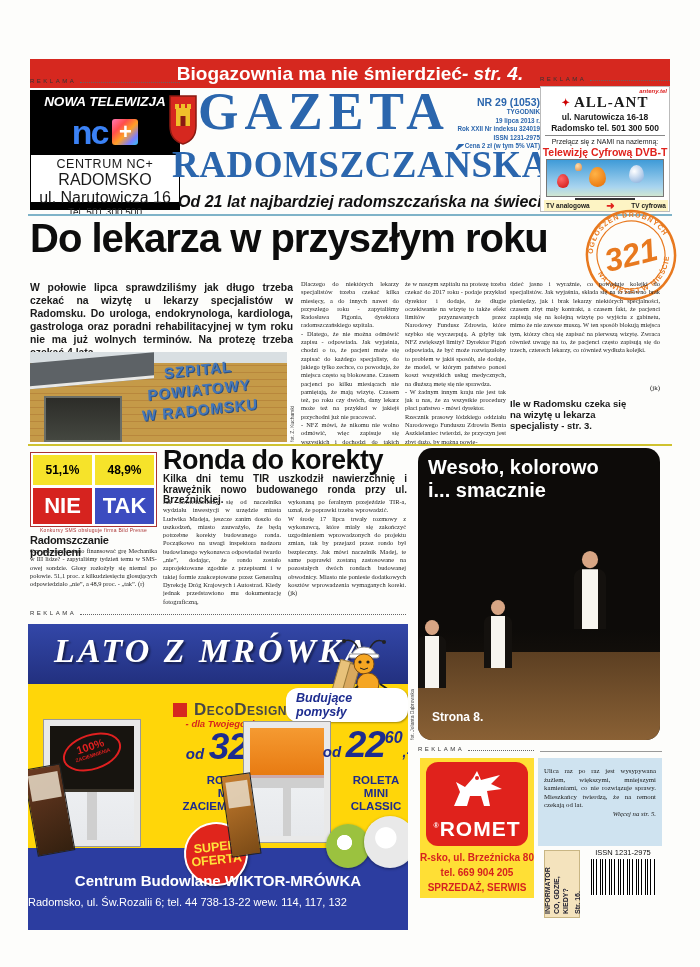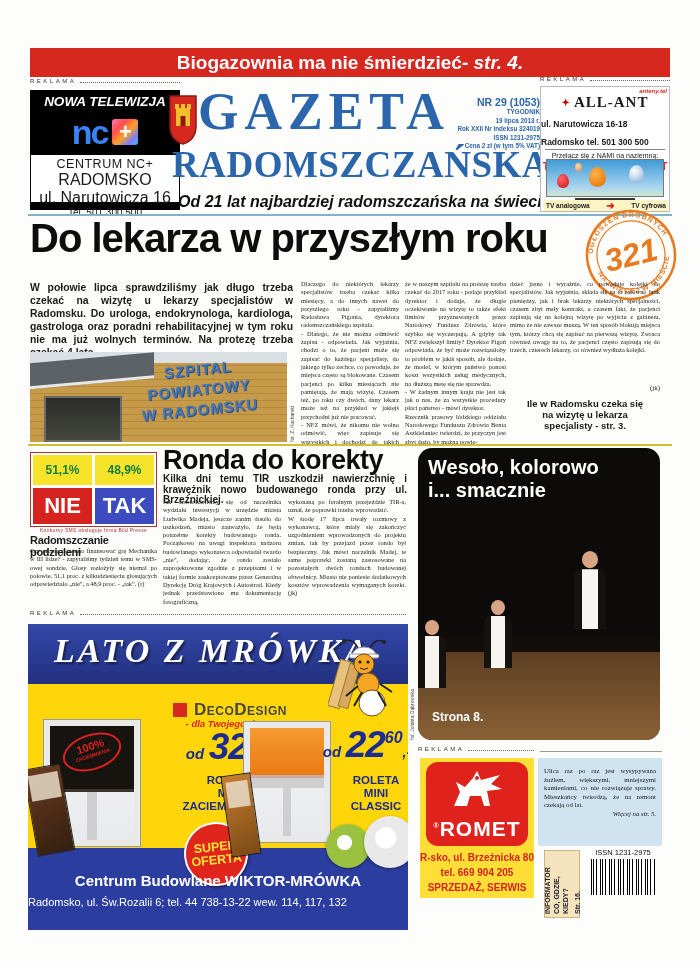--- a/index.html
+++ b/index.html
@@ -3,21 +3,21 @@
 <meta charset="utf-8">
 <style>
   html,body{margin:0;padding:0;background:#e8e8e8;}
   *{box-sizing:border-box;}
   #page{position:relative;width:700px;height:967px;background:#fdfdfb;margin:0 auto;overflow:hidden;
         font-family:"Liberation Sans",sans-serif;color:#1a1a1a;}
   .abs{position:absolute;}
   .rek{display:flex;align-items:flex-end;gap:4px;font-size:6px;letter-spacing:2.5px;color:#333;}
   .rek .dots{flex:1;border-bottom:1px dotted #666;margin-bottom:1px;}
   .banner{background:#d6281f;color:#fff;display:flex;align-items:center;justify-content:center;
-          font-weight:bold;font-size:19px;}
+          font-weight:bold;font-size:19px;margin-top:11px;}
   .banner i{font-style:italic;}
   
   .ncad{background:#000;border:1px solid #000;}
   .ncad .hdr{color:#fff;font-weight:bold;font-style:italic;font-size:13.5px;text-align:center;padding-top:3px;}
   .ncad .logo{display:flex;align-items:center;justify-content:center;height:46px;}
   .ncad .nc{color:#3b82f6;font-weight:bold;font-size:34px;letter-spacing:-2px;line-height:1;}
   .ncad .plus{width:26px;height:26px;margin-left:5px;border-radius:3px;color:#fff;font-weight:bold;font-size:22px;
        display:flex;align-items:center;justify-content:center;
        background:linear-gradient(135deg,#ff7ab8,#ff4d4d 30%,#ffa126 55%,#7a7dff 80%,#35c5f0);}
   .ncad .addr{background:#fff;height:47px;text-align:center;padding-top:2px;}
@@ -29,56 +29,56 @@
   .minfo{text-align:right;color:#2b66ad;line-height:8.6px;}
   .minfo .b1{font-size:10.5px;font-weight:bold;line-height:12px;}
   .minfo .sm{font-size:6.3px;font-weight:bold;}
   .slogan{font-weight:bold;font-style:italic;font-size:16px;color:#111;}
   
   .allant{background:#fff;border:1px solid #bbb;font-family:"Liberation Sans",sans-serif;}
   .allant .corner{position:absolute;right:2px;top:1px;font-size:6px;color:#d22;font-style:italic;font-weight:bold;}
   .allant .name{display:flex;justify-content:center;align-items:center;gap:3px;margin-top:7px;
        font-family:"Liberation Serif",serif;font-weight:bold;font-size:15px;letter-spacing:1px;}
   .allant .star{color:#c00;font-size:10px;}
-  .allant .ad1{font-size:8.5px;font-weight:bold;margin-top:8px;}
+  .allant .ad1{font-size:8.5px;font-weight:bold;text-align:center;margin-top:1px;}
   .allant hr{border:none;border-top:1px solid #888;margin:2px 4px;}
   .allant .pitch{font-size:7px;text-align:center;color:#222;}
   .allant .prod{font-size:10.5px;font-weight:bold;color:#e0221c;text-align:center;margin-top:1px;}
   .tvimg{position:absolute;left:5px;top:72px;width:118px;height:38px;border:1px solid #777;
        background:linear-gradient(#3f9bd8,#a8d4ef 75%,#cfe6d2);overflow:hidden;}
   .balloon{position:absolute;border-radius:50% 50% 48% 48%/58% 58% 42% 42%;}
   .tvstand{position:absolute;left:34px;top:111px;width:60px;height:3px;background:#333;}
   .tvstrip{position:absolute;left:3px;top:113px;width:124px;height:11px;background:#fdf4c4;
        display:flex;align-items:center;justify-content:space-between;padding:0 2px;
        font-size:6.5px;font-weight:bold;}
   .tvstrip .arr{color:#e0221c;font-size:10px;line-height:1;}
   
   .headline{font-weight:bold;font-size:40px;letter-spacing:-1px;line-height:1;color:#0d0d0d;}
   .h2line{font-weight:bold;font-size:27px;letter-spacing:-.5px;color:#0d0d0d;}
   .lead{font-weight:bold;font-size:10.4px;line-height:13px;text-align:justify;}
   .lead2{font-weight:bold;font-size:10px;line-height:10.5px;text-align:justify;}
   .col{font-family:"Liberation Serif",serif;font-size:6.4px;line-height:8.3px;text-align:justify;
        color:#1d1d1d;overflow:hidden;white-space:pre-line;}
   .sig{font-family:"Liberation Serif",serif;font-size:7px;text-align:right;}
-  .note{font-weight:bold;font-size:9.5px;line-height:11px;text-align:center;white-space:pre-line;}
+  .note{font-weight:bold;font-size:9.5px;line-height:11px;text-align:left;white-space:pre-line;}
   .vert{writing-mode:vertical-rl;transform:rotate(180deg);font-size:5px;color:#444;}
   
   .hphoto{background:repeating-linear-gradient(0deg,#c59a48 0 6px,#b8873c 6px 7px);overflow:hidden;}
   .hsky{position:absolute;left:0;top:0;width:100%;height:11px;background:#d9dfe2;}
   .hcanopy{position:absolute;left:-6px;top:6px;width:130px;height:26px;background:#5d6266;
        transform:skewY(-5deg);border-bottom:3px solid #e8e8e6;}
   .hdoor{position:absolute;left:14px;top:44px;width:78px;height:46px;
        background:linear-gradient(#2c2c28,#444740);border:2px solid #6b6e66;}
   .hsign{position:absolute;right:2px;top:8px;width:172px;text-align:center;
        font-weight:bold;font-size:15px;line-height:20px;color:#4577b8;letter-spacing:1px;
        transform:rotate(-6deg) skewX(-3deg);text-shadow:1px 1px 0 #2a4f82;white-space:pre-line;}
   
   .pollbox{border:1px solid #a33;background:#fff;display:grid;grid-template-columns:1fr 1fr;gap:3px;padding:2px;}
   .pcell{display:flex;align-items:center;justify-content:center;font-weight:bold;}
-  .ppct{background:#f6e32a;height:30px;font-size:12px;color:#15803d;}
+  .ppct{background:#f6e32a;height:30px;font-size:12px;color:#000000;}
   .pword{height:36px;font-size:22px;color:#fff;}
   .pollsm{font-size:5px;color:#a33;text-align:center;letter-spacing:.3px;}
   .pollhead{font-weight:bold;font-size:11px;letter-spacing:-.3px;}
   
   .dphoto{background:linear-gradient(#0d0b09 0 62%,#241a10);overflow:hidden;border-radius:14px;}
   .dfloor{position:absolute;left:0;bottom:0;width:100%;height:88px;background:linear-gradient(#5c3f22,#8a6135);}
   .dtitle{position:absolute;left:10px;top:8px;color:#fff;font-weight:bold;font-size:20px;line-height:23px;white-space:pre-line;}
   .dpage{position:absolute;left:14px;bottom:16px;color:#fff;font-weight:bold;font-size:12px;}
   .fig{position:absolute;width:40px;}
   .fig .head{width:14px;height:15px;border-radius:50%;background:#d7a584;margin:0 auto;}
@@ -320,20 +320,21 @@
       <path d="M32 34 q4 3 8 0" stroke="#222" fill="none"></path>
       <ellipse cx="40" cy="50" rx="11" ry="11" fill="#f5a623" stroke="#7a4b12"></ellipse>
       <ellipse cx="44" cy="69" rx="13" ry="13" fill="#fff" stroke="#7a4b12"></ellipse>
       <path d="M30 52 L18 62 M34 58 L26 72 M50 58 L58 72 M52 50 L64 58" stroke="#222" stroke-width="2" fill="none"></path>
     </svg>
     <div class="abs deco" style="left:112px;top:76px;width:180px;gap:7px;">
       <span class="sq"></span>
       <span class="nm">DecoDesign</span>
     </div>
     <div class="abs decosub" style="left:112px;top:94px;width:180px;">- dla Twojego domu</div>
+    <div class="abs pill" style="left:258px;top:64px;">Budujące pomysły</div>
 
     <div class="abs window" style="left:16px;top:96px;width:96px;height:126px;">
       <div class="blinddark"></div>
       <div class="sticker" style="left:12px;top:8px;width:60px;height:36px;">
         <div style="font-weight:bold;font-size:11px;line-height:12px;">100%</div>
         <div style="font-weight:bold;font-size:5px;">ZACIEMNIENIA</div>
       </div>
     </div>
     <div class="abs pack" style="left:2px;top:142px;width:38px;height:88px;transform:rotate(-10deg);">
         <div class="lab"></div>

